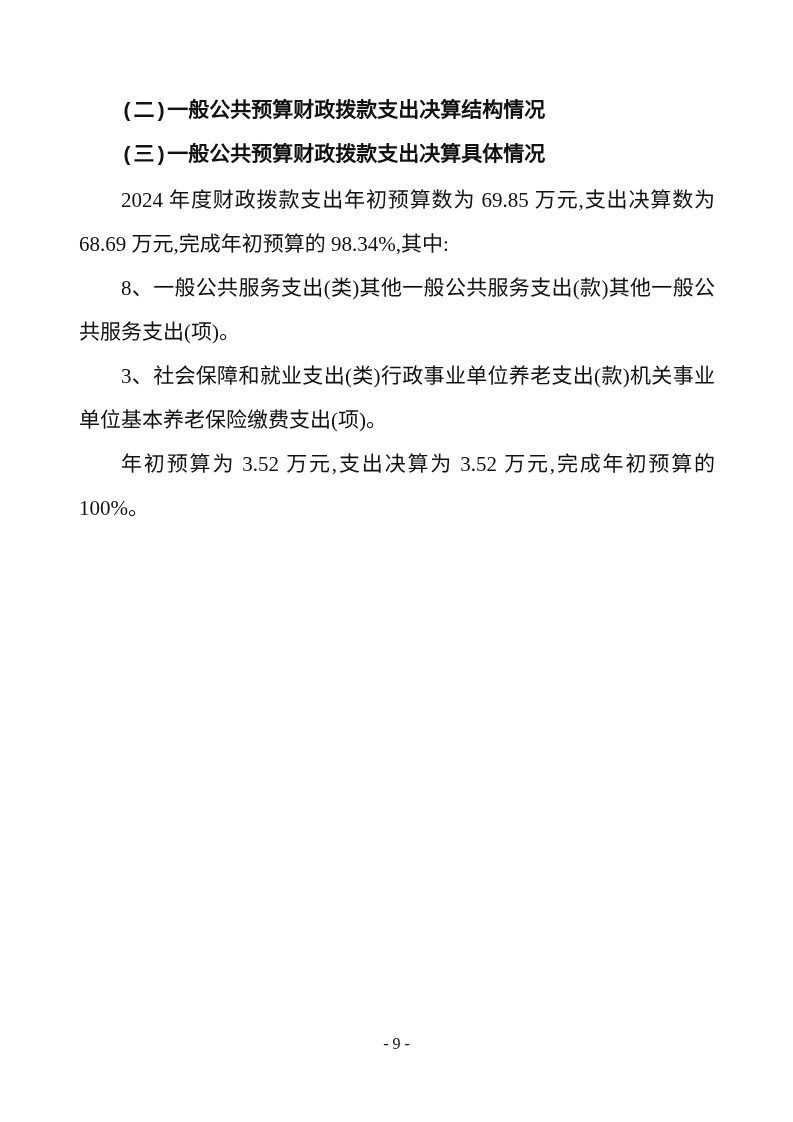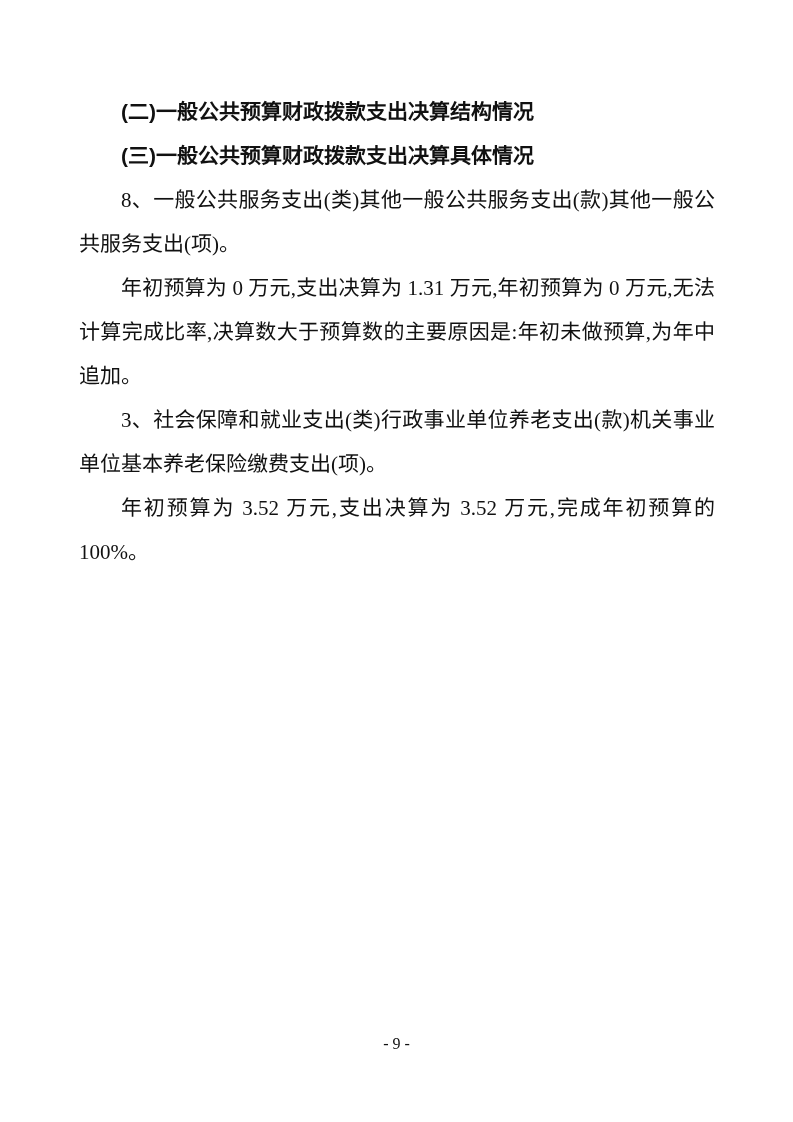--- a/index.html
+++ b/index.html
@@ -21,41 +21,41 @@
     line-height: 44px;
     overflow: hidden;
   }
   .para {
     margin: 0;
     text-align: justify;
     text-indent: 2em;
   }
   .para.heading {
     font-weight: bold;
-    font-family: Liberation Sans, sans-serif;
+    font-family: Liberation Mono, monospace;
   }
   .footer {
     position: absolute;
     left: 0;
     right: 0;
     top: 1032px;
     text-align: center;
     font-size: 16px;
     line-height: 24px;
     color: #111111;
     font-family: "Liberation Serif", "DejaVu Serif", serif;
   }
 </style>
 </head>
 <body>
 
 <div class="page">
 
   <p class="para heading">(二)一般公共预算财政拨款支出决算结构情况</p>
   <p class="para heading">(三)一般公共预算财政拨款支出决算具体情况</p>
+  <p class="para">2024 年度财政拨款支出年初预算数为 69.85 万元,支出决算数为 68.69 万元,完成年初预算的 98.34%,其中:</p>
   <p class="para">8、一般公共服务支出(类)其他一般公共服务支出(款)其他一般公共服务支出(项)。</p>
-  <p class="para">年初预算为 0 万元,支出决算为 1.31 万元,年初预算为 0 万元,无法计算完成比率,决算数大于预算数的主要原因是:年初未做预算,为年中追加。</p>
   <p class="para">3、社会保障和就业支出(类)行政事业单位养老支出(款)机关事业单位基本养老保险缴费支出(项)。</p>
   <p class="para">年初预算为 3.52 万元,支出决算为 3.52 万元,完成年初预算的 100%。</p>
 
   <div class="footer">- 9 -</div>
 
 </div>
 
 </body></html>

